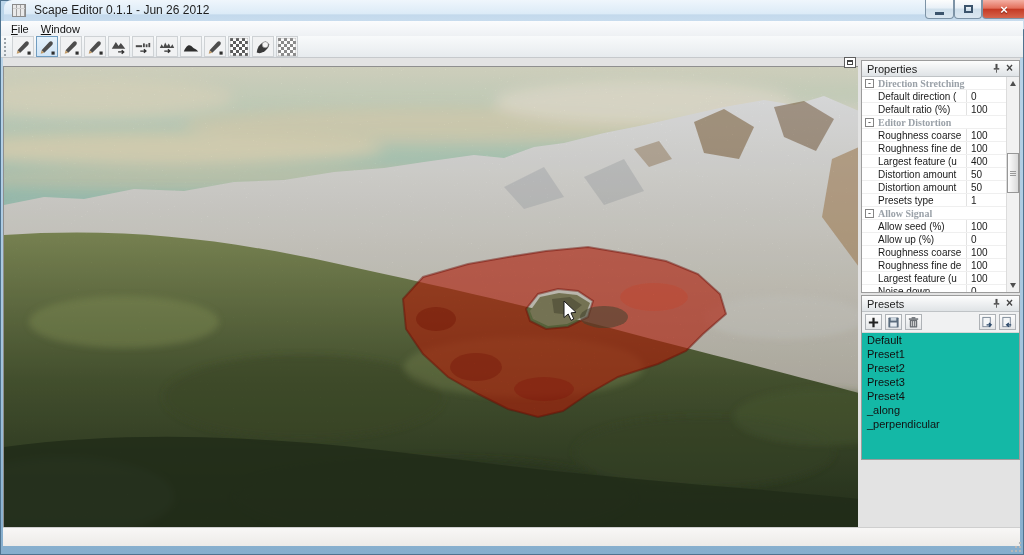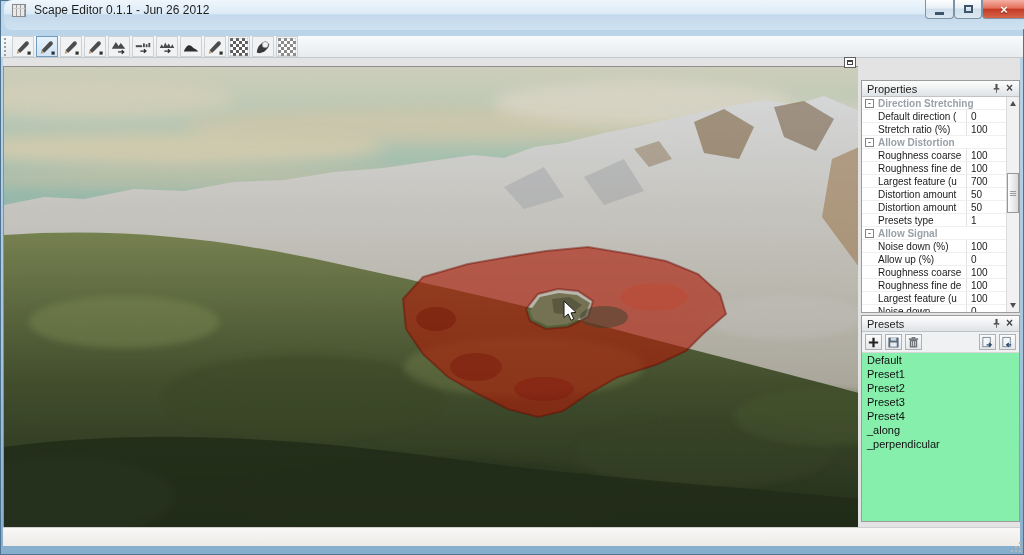--- a/index.html
+++ b/index.html
@@ -40,53 +40,53 @@
   .tbtn.sel{border:1px solid #6f9cc0;background:linear-gradient(#e6f2fb,#cfe4f6);}
   .ticon{width:18px;height:18px;display:block;}
   .ticon svg{width:100%;height:100%;display:block;}
   
   .clientbg{position:absolute;left:3px;top:58px;width:1017px;height:469px;background:#e3e3e3;}
   .viewport{position:absolute;left:3px;top:66px;width:855px;height:461px;border-top:1px solid #8f8f8f;border-left:1px solid #8f8f8f;overflow:hidden;background:#9fcfc0;}
   .vp-max{position:absolute;left:844px;top:57px;width:12px;height:11px;border:1px solid #5f5f5f;background:#fff;
     display:flex;align-items:center;justify-content:center;}
   .vp-max span{width:6px;height:5px;border:1px solid #444;border-top-width:2px;display:block;}
   
-  .panel{position:absolute;left:861px;width:159px;background:#fff;border:1px solid #9c9c9c;font-size:10px;color:#1a1a1a;margin-top:20px;}
+  .panel{position:absolute;left:861px;width:159px;background:#fff;border:1px solid #9c9c9c;font-size:10px;color:#1a1a1a;}
   .panel-header{height:16px;background:linear-gradient(180deg,#fdfdfd,#dfe3e6);border-bottom:1px solid #bfc3c6;
     display:flex;align-items:center;padding:0 3px 0 5px;}
   .panel-title{flex:1;font-size:11px;color:#222;}
   .hbtn{width:13px;height:13px;display:flex;align-items:center;justify-content:center;color:#444;}
   .hbtn svg{width:11px;height:11px;}
   .hbtn.x{font-size:12px;font-weight:bold;line-height:11px;}
   .props{top:60px;height:233px;}
   .props-body{position:absolute;left:0;top:16px;right:13px;bottom:0;overflow:hidden;background:#fff;}
   .prow{height:13px;display:flex;align-items:center;border-bottom:1px solid #efefef;}
   .prow .gut{width:15px;flex:0 0 15px;display:flex;align-items:center;justify-content:center;}
   .cbox{width:9px;height:9px;border:1px solid #848484;font-size:9px;line-height:7px;text-align:center;color:#333;background:#fff;}
   .prow .lab{flex:1;white-space:nowrap;overflow:hidden;padding-left:1px;}
-  .prow.group .lab{color:#9aa1a8;font-weight:bold;}
+  .prow.group .lab{color:#9aa1a8;font-weight:bold;font-family:Liberation Serif, serif;}
   .prow .val{flex:0 0 40px;border-left:1px solid #e2e2e2;height:100%;display:flex;align-items:center;padding-left:4px;}
   
   .sbar{position:absolute;right:0;top:16px;bottom:0;width:13px;background:#f1f1f1;border-left:1px solid #dcdcdc;}
   .sarr{position:absolute;left:0;width:12px;height:13px;background:#f1f1f1;display:flex;align-items:center;justify-content:center;}
   .sarr.up{top:0;}.sarr.down{bottom:0;}
   .tri-up{width:0;height:0;border-left:3.5px solid transparent;border-right:3.5px solid transparent;border-bottom:5px solid #4f4f4f;}
   .tri-down{width:0;height:0;border-left:3.5px solid transparent;border-right:3.5px solid transparent;border-top:5px solid #4f4f4f;}
   .sthumb{position:absolute;left:0;top:76px;width:12px;height:40px;border:1px solid #979797;
     background:linear-gradient(90deg,#fdfdfd,#dadada);}
   .sthumb:after{content:"";position:absolute;left:2px;right:2px;top:17px;height:5px;
     background:repeating-linear-gradient(180deg,#9a9a9a 0 1px,transparent 1px 2px);}
   
-  .presets{top:295px;height:207px;}
+  .presets{top:295px;height:165px;}
   .presets-toolbar{height:21px;background:#f0f1f2;border-bottom:1px solid #d7d7d7;display:flex;align-items:center;padding:0 3px;gap:3px;}
   .pbtn{width:17px;height:16px;border:1px solid #aeb2b6;background:linear-gradient(#fcfcfc,#e4e6e8);
     display:flex;align-items:center;justify-content:center;}
   .pbtn svg{width:13px;height:13px;display:block;}
   .pbtn.push-right{margin-left:auto;}
-  .presets-list{position:absolute;left:0;top:37px;right:0;bottom:0;background:#86efac;overflow:hidden;}
+  .presets-list{position:absolute;left:0;top:37px;right:0;bottom:0;background:#14b8a6;overflow:hidden;}
   .pitem{height:14px;line-height:14px;padding-left:5px;font-size:11px;color:#111;white-space:nowrap;}
   
   .statusbar{position:absolute;left:3px;top:527px;width:1017px;height:19px;
     background:linear-gradient(180deg,#f8f7f6,#edebe8);border-top:1px solid #cfcfcf;font-size:11px;color:#444;}
   .grip{position:absolute;right:2px;bottom:2px;width:12px;height:12px;
     background:
      radial-gradient(circle at 10px 10px,#b8b8b8 1.2px,transparent 1.6px),
      radial-gradient(circle at 6px 10px,#b8b8b8 1.2px,transparent 1.6px),
      radial-gradient(circle at 10px 6px,#b8b8b8 1.2px,transparent 1.6px),
      radial-gradient(circle at 2px 10px,#b8b8b8 1.2px,transparent 1.6px),
@@ -107,20 +107,24 @@
         </div>
       <div class="wbtn max">
           <span class="glyph-max"></span>
         </div>
       <div class="wbtn close">
           <span>×</span>
         </div>
     </div>
   </div>
 
+  <div class="menubar">
+    <div class="menu-item">File</div>
+    <div class="menu-item">Window</div>
+  </div>
 
   <div class="toolbar">
     <div class="gripper"></div>
     <div style="display:flex" id="toolbar-buttons">
         <div class="tbtn">
           <span class="ticon">
             <svg viewBox="0 0 20 20">
               <path d="M4 13.5 L12.5 4.5 C13.5 3.4 15.3 3.5 16 4.5 C16.8 5.5 16.5 7 15.5 8 L7 16.5 Z" fill="#4d4d4d"></path>
               <path d="M4 13.5 L7 16.5 L3 17.6 Z" fill="#c09a66"></path>
               <rect x="15" y="15" width="3.5" height="3.5" fill="#2e2e2e"></rect>
@@ -346,43 +350,43 @@
           </span>
           <span class="lab">Direction Stretching</span>
         </div>
         <div class="prow prop">
           <span class="gut"></span>
           <span class="lab">Default direction (</span>
           <span class="val">0</span>
         </div>
         <div class="prow prop">
           <span class="gut"></span>
-          <span class="lab">Stretch ratio (%)</span>
+          <span class="lab">Default ratio (%)</span>
           <span class="val">100</span>
         </div>
         <div class="prow group">
           <span class="gut">
             <span class="cbox">-</span>
           </span>
-          <span class="lab">Allow Distortion</span>
+          <span class="lab">Editor Distortion</span>
         </div>
         <div class="prow prop">
           <span class="gut"></span>
           <span class="lab">Roughness coarse</span>
           <span class="val">100</span>
         </div>
         <div class="prow prop">
           <span class="gut"></span>
           <span class="lab">Roughness fine de</span>
           <span class="val">100</span>
         </div>
         <div class="prow prop">
           <span class="gut"></span>
           <span class="lab">Largest feature (u</span>
-          <span class="val">700</span>
+          <span class="val">400</span>
         </div>
         <div class="prow prop">
           <span class="gut"></span>
           <span class="lab">Distortion amount</span>
           <span class="val">50</span>
         </div>
         <div class="prow prop">
           <span class="gut"></span>
           <span class="lab">Distortion amount</span>
           <span class="val">50</span>
@@ -393,21 +397,21 @@
           <span class="val">1</span>
         </div>
         <div class="prow group">
           <span class="gut">
             <span class="cbox">-</span>
           </span>
           <span class="lab">Allow Signal</span>
         </div>
         <div class="prow prop">
           <span class="gut"></span>
-          <span class="lab">Noise down (%)</span>
+          <span class="lab">Allow seed (%)</span>
           <span class="val">100</span>
         </div>
         <div class="prow prop">
           <span class="gut"></span>
           <span class="lab">Allow up (%)</span>
           <span class="val">0</span>
         </div>
         <div class="prow prop">
           <span class="gut"></span>
           <span class="lab">Roughness coarse</span>

